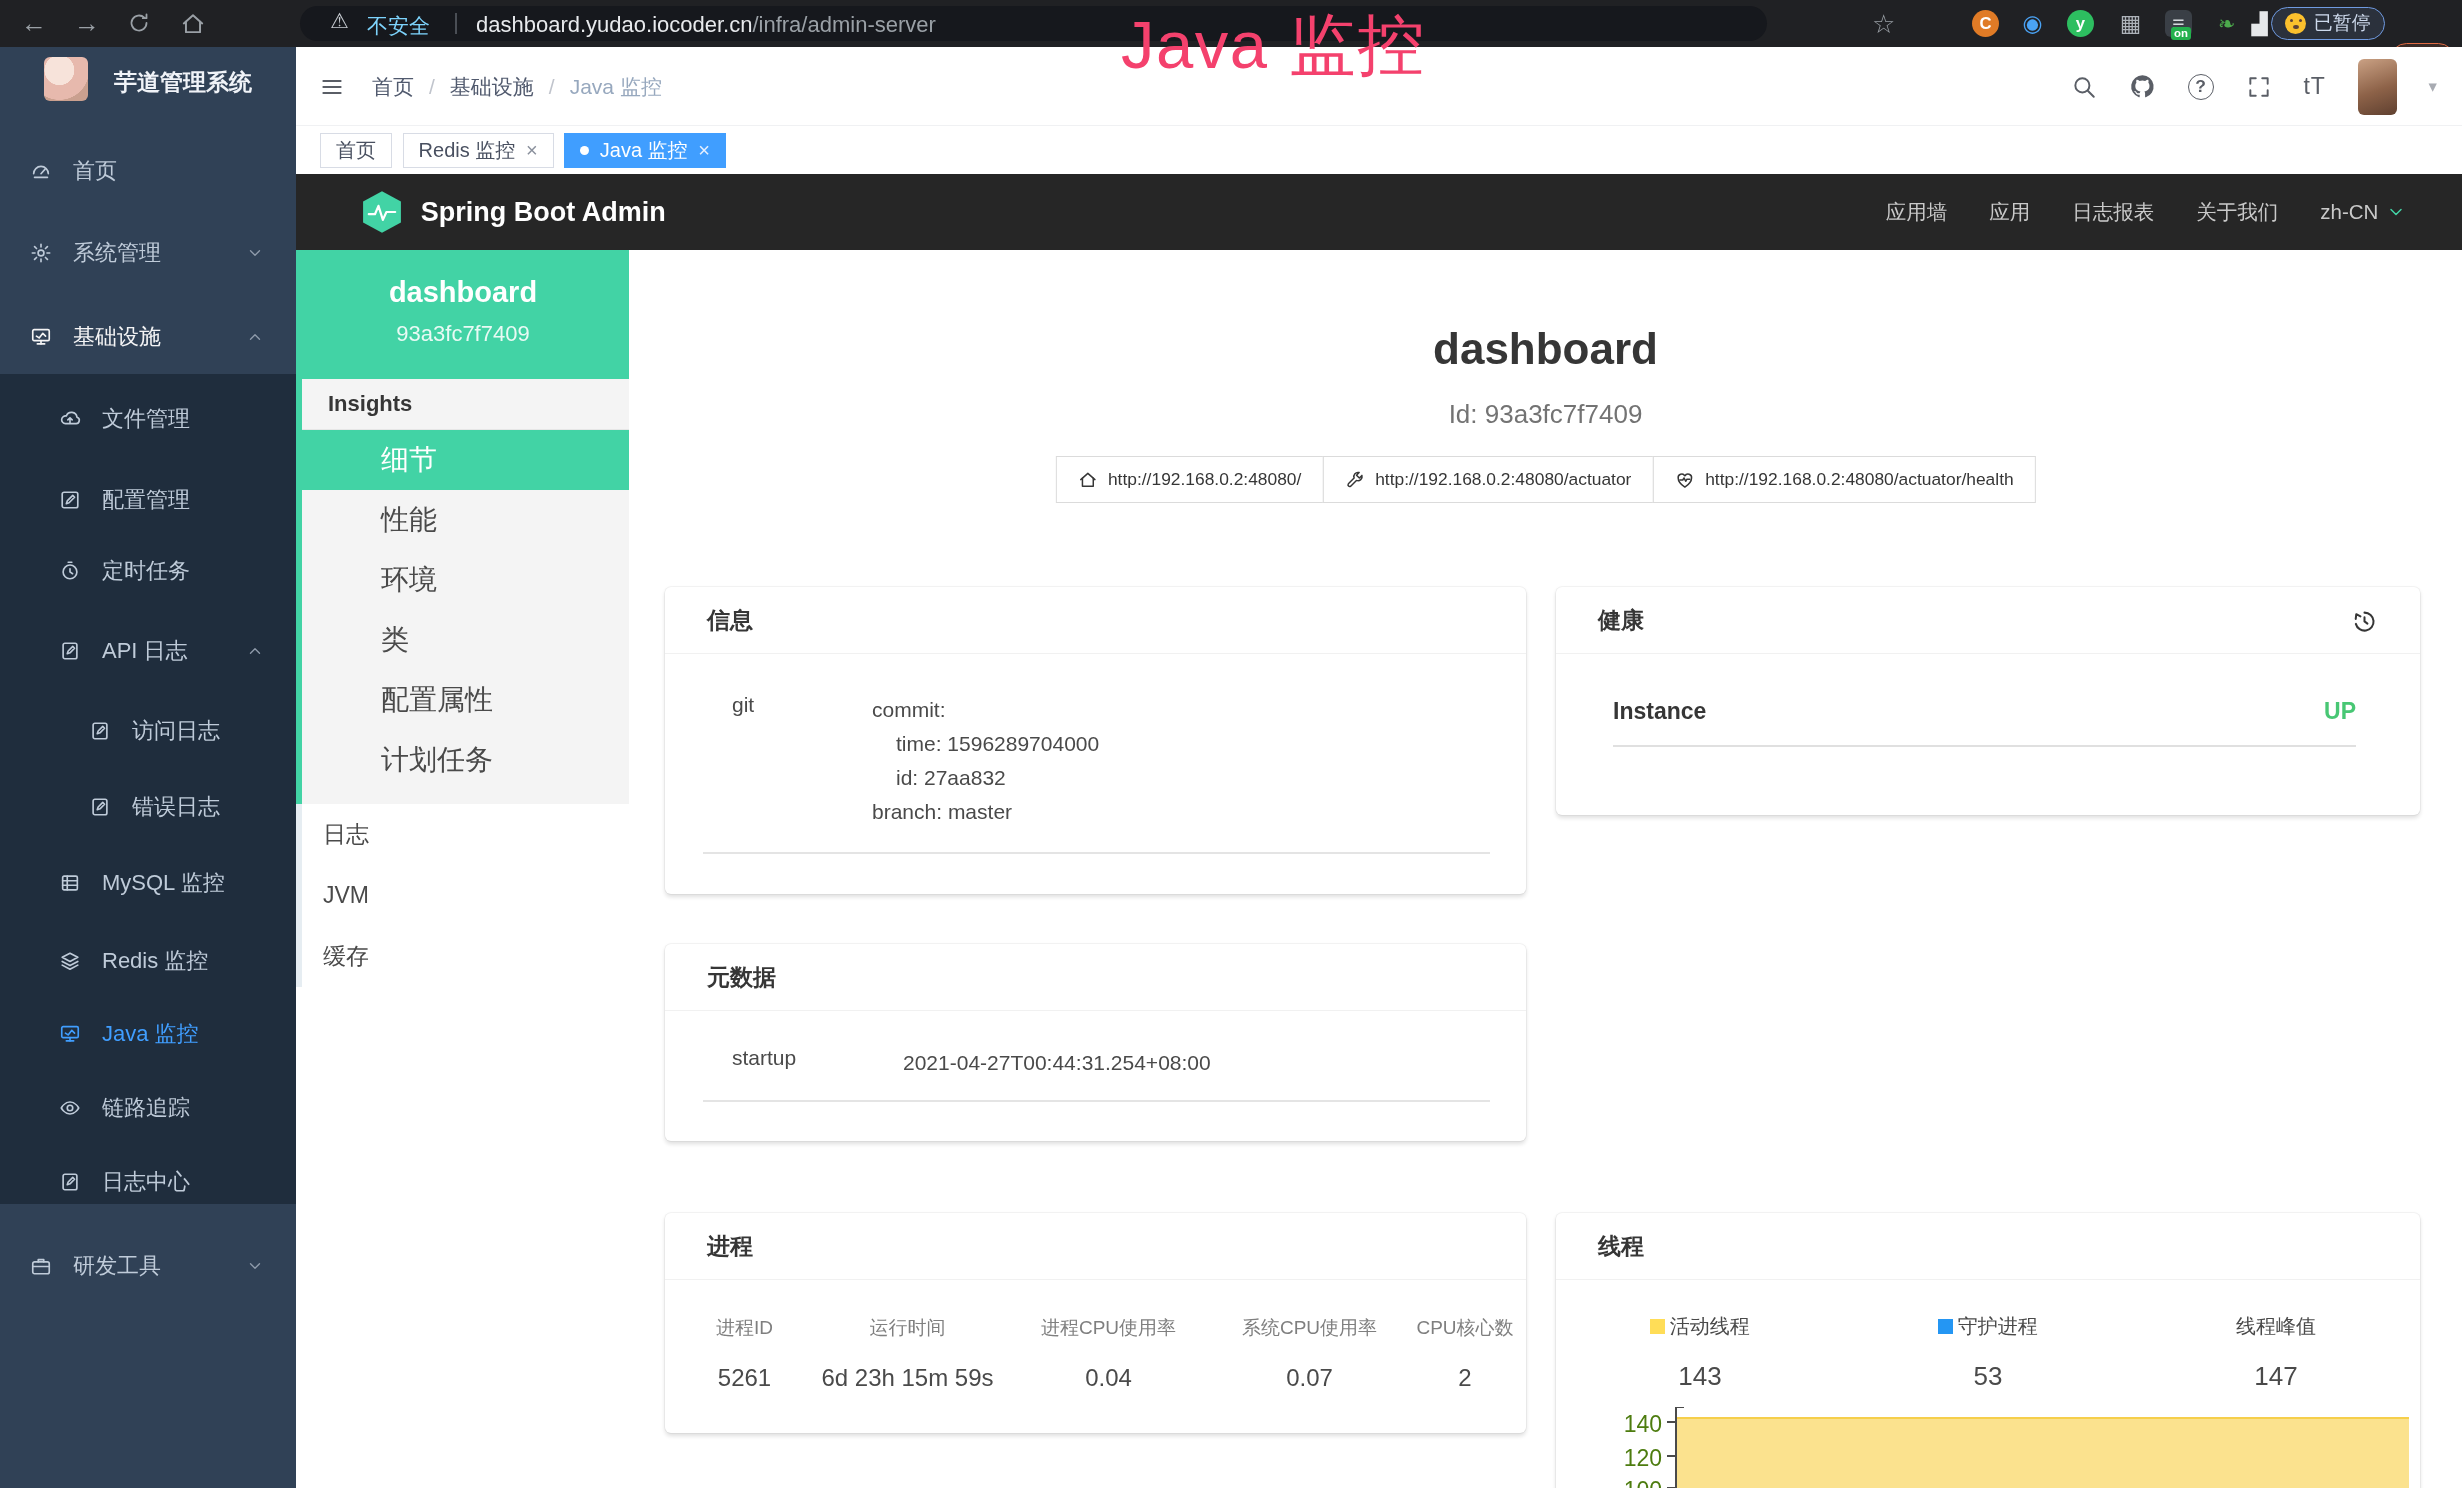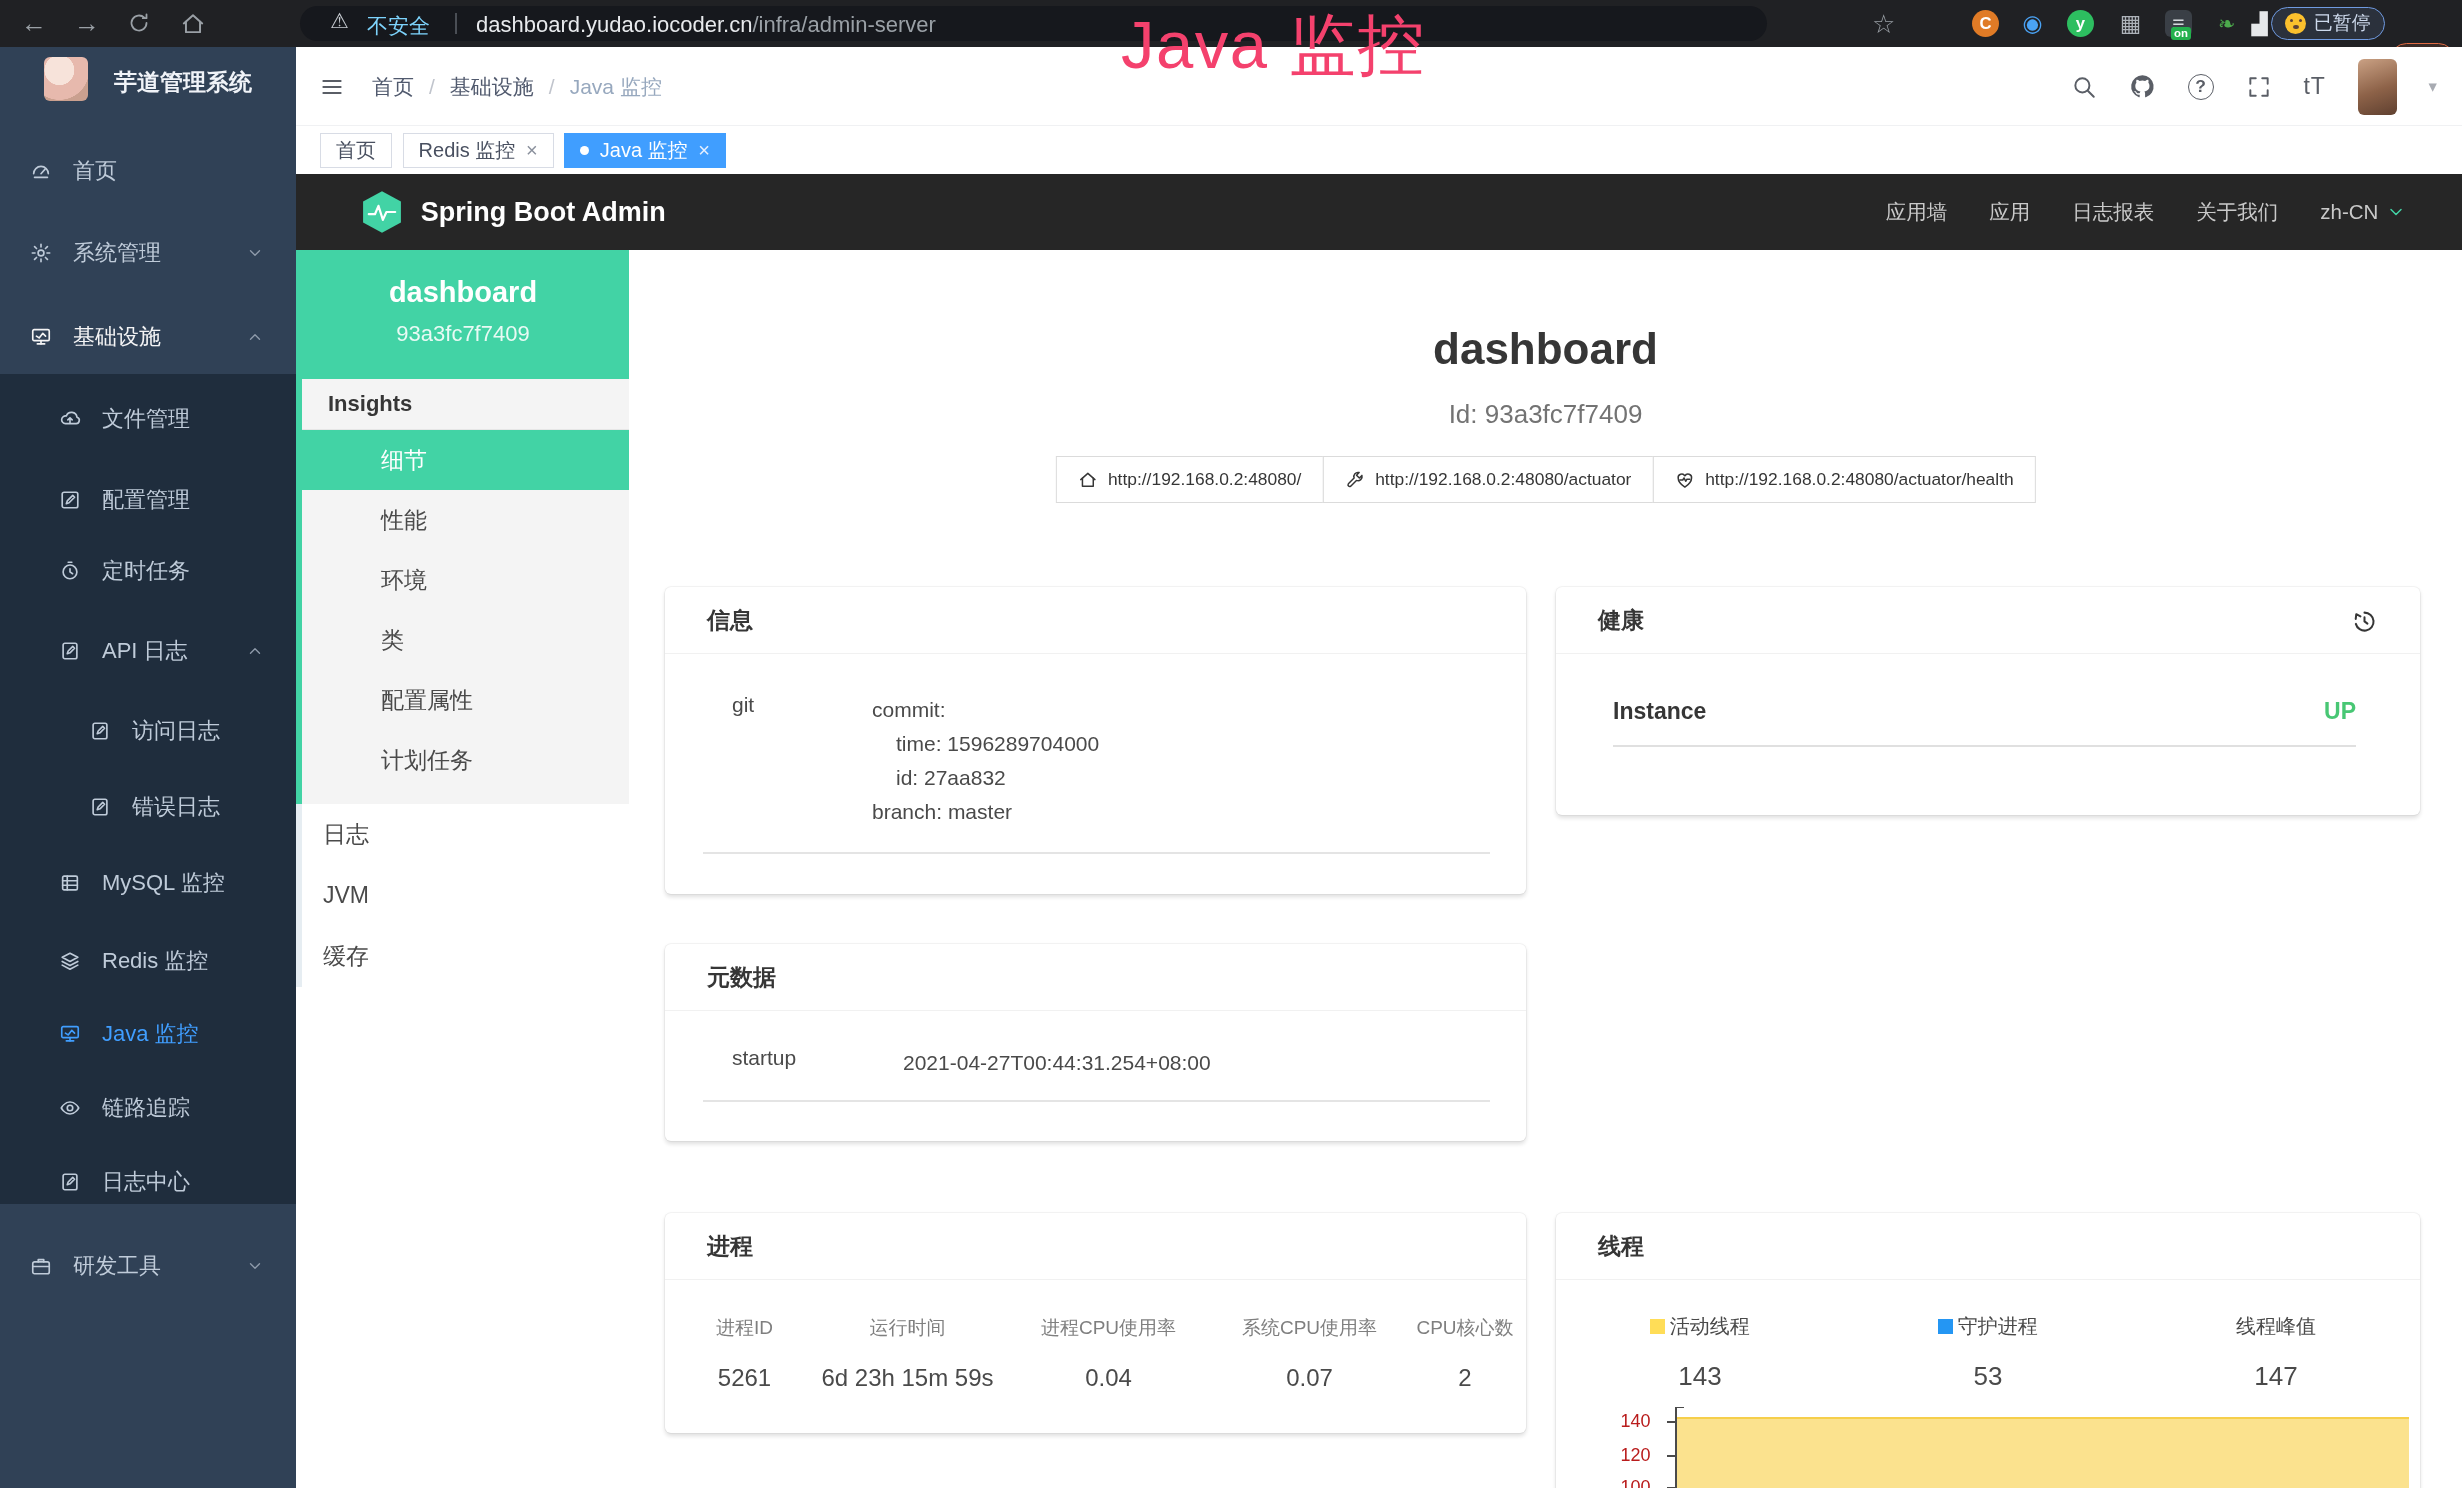--- a/index.html
+++ b/index.html
@@ -71,21 +71,21 @@
   .sba-nav .loc{display:flex;align-items:center;gap:7.6px;}
   .gchev{width:20px;height:20px;color:#42d3a5;}
 
   
   .sba-side{position:absolute;left:296px;top:250px;width:334px;height:1238px;background:#fff;}
   .sba-app{position:absolute;left:0;top:0;width:100%;height:129px;background:#42d3a5;color:#fff;text-align:center;}
   .sba-app .nm{position:absolute;left:0;width:100%;top:26px;font-size:29px;font-weight:bold;}
   .sba-app .iid{position:absolute;left:0;width:100%;top:71px;font-size:22px;color:rgba(255,255,255,.88);}
   .sba-group{position:absolute;left:0;top:129px;width:100%;height:425px;background:#f4f4f4;border-left:6px solid #42d3a5;box-sizing:border-box;}
   .sba-sec{height:50px;line-height:50px;padding-left:26px;font-size:22px;font-weight:bold;color:#363636;border-bottom:0.8px solid #e6e6e6;}
-  .sba-row{height:60px;display:flex;align-items:center;padding-left:79px;font-size:23px;color:#4a4a4a;}
+  .sba-row{height:60px;display:flex;align-items:center;padding-left:79px;font-size:28px;color:#4a4a4a;}
   .sba-row.active{background:#42d3a5;color:#fff;margin-left:-6px;padding-left:85px;}
   .sba-items{position:absolute;left:0;top:554px;width:100%;border-left:6px solid #e6edf2;box-sizing:border-box;}
   .sba-item{height:61px;display:flex;align-items:center;padding-left:21px;font-size:23px;color:#4a4a4a;}
 
   
   .sba-main{position:absolute;left:629px;top:250px;width:1833px;height:1238px;background:#fff;}
   .inst-title{position:absolute;left:0;top:74px;width:100%;text-align:center;font-size:44px;font-weight:bold;color:#363636;}
   .inst-id{position:absolute;left:0;top:149px;width:100%;text-align:center;font-size:26px;color:#737373;}
   .lnk-group{position:absolute;left:50%;transform:translateX(-50%);top:206px;display:flex;}
   .lnk{display:flex;align-items:center;gap:10.6px;height:47px;box-sizing:border-box;padding:0 21px;border:0.8px solid #dbdbdb;background:#fff;font-size:17.4px;color:#363636;white-space:nowrap;}
@@ -111,21 +111,21 @@
   .pc .ph{font-size:19px;color:#7f7f7f;}
   .pc .pv{font-size:24px;color:#4a4a4a;margin-top:23px;}
   .pc1{width:129px;}.pc2{width:197px;}.pc3{width:205px;}.pc4{width:197px;}.pc5{width:114px;}
 
   .leg-row{display:flex;padding-top:33px;justify-content:space-between;}
   .leg{width:33.33%;text-align:center;}
   .leg-lab{display:inline-flex;align-items:center;gap:4.6px;font-size:20px;color:#4a4a4a;}
   .leg-sq{width:15px;height:15px;}
   .leg-val{font-size:26px;color:#4a4a4a;margin-top:21px;}
   .tchart{position:absolute;left:0;top:190px;right:0;bottom:0;overflow:hidden;}
-  .ytick{position:absolute;width:53px;text-align:center;font-size:18px;color:#b91c1c;}
+  .ytick{position:absolute;width:53px;text-align:right;font-size:23px;color:#4d7c0f;}
   .yaxis{position:absolute;left:119px;top:3.8px;bottom:0;width:1.5px;background:#4a4a4a;}
   .htick{position:absolute;height:1.5px;width:9px;background:#4a4a4a;}
   .area{position:absolute;left:121px;right:10.6px;top:13.7px;bottom:-7.6px;background:#fbe28e;border-top:2.3px solid #f6cf4b;}
 </style>
 </head>
 <body>
 
 <svg width="0" height="0" style="position:absolute">
   <defs>
     <symbol id="i-dash" viewBox="0 0 24 24">

